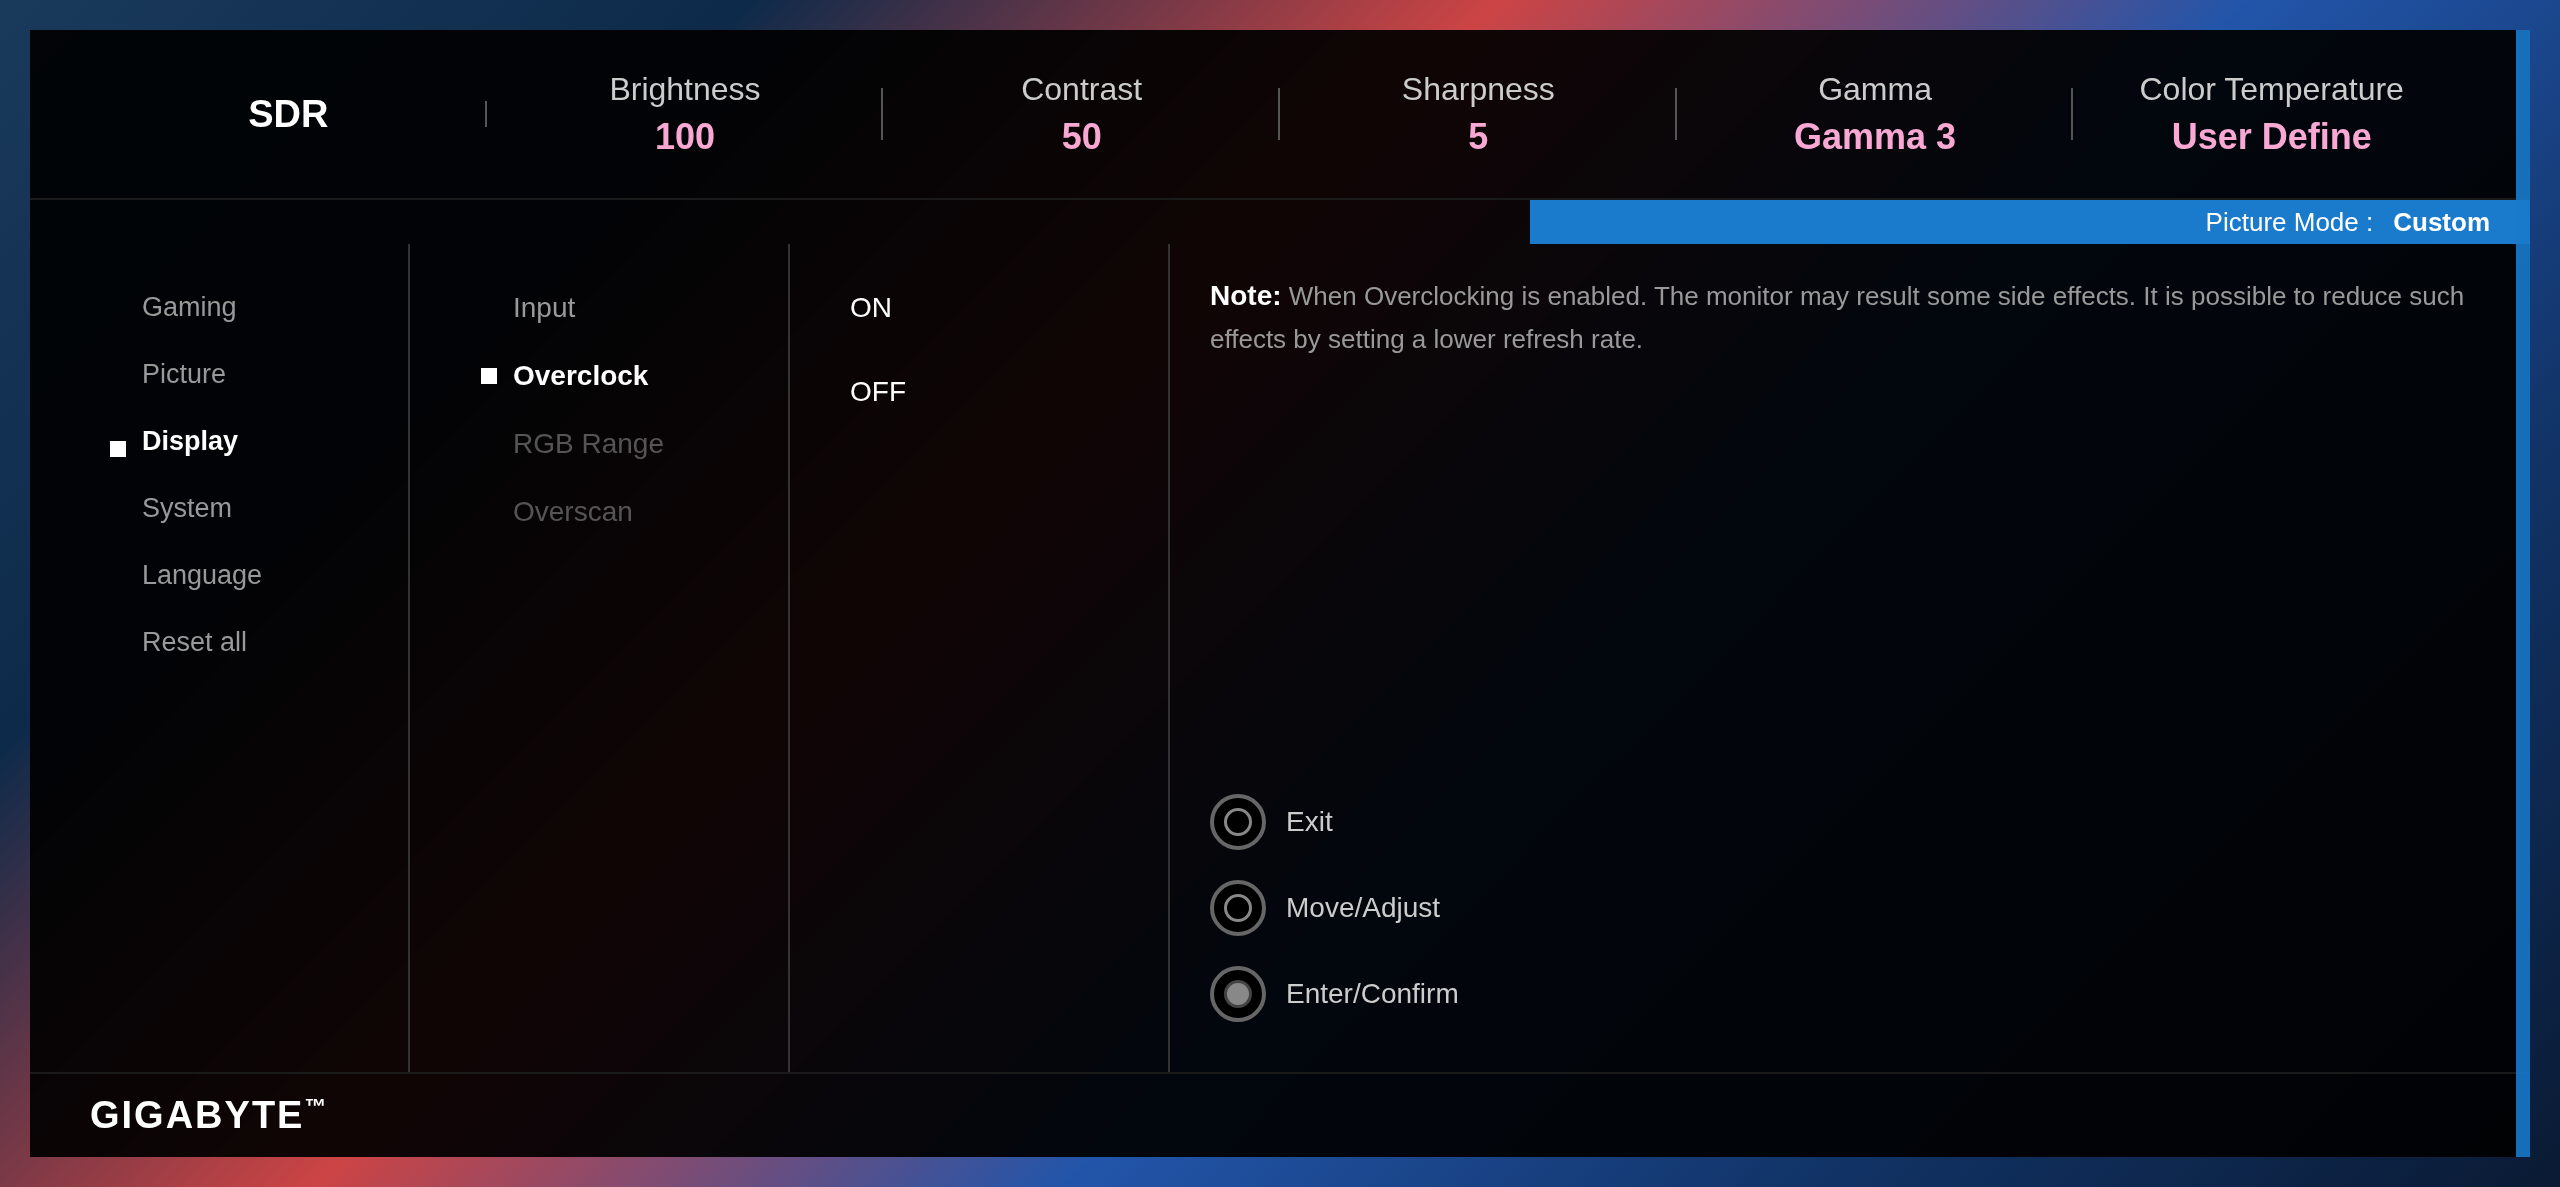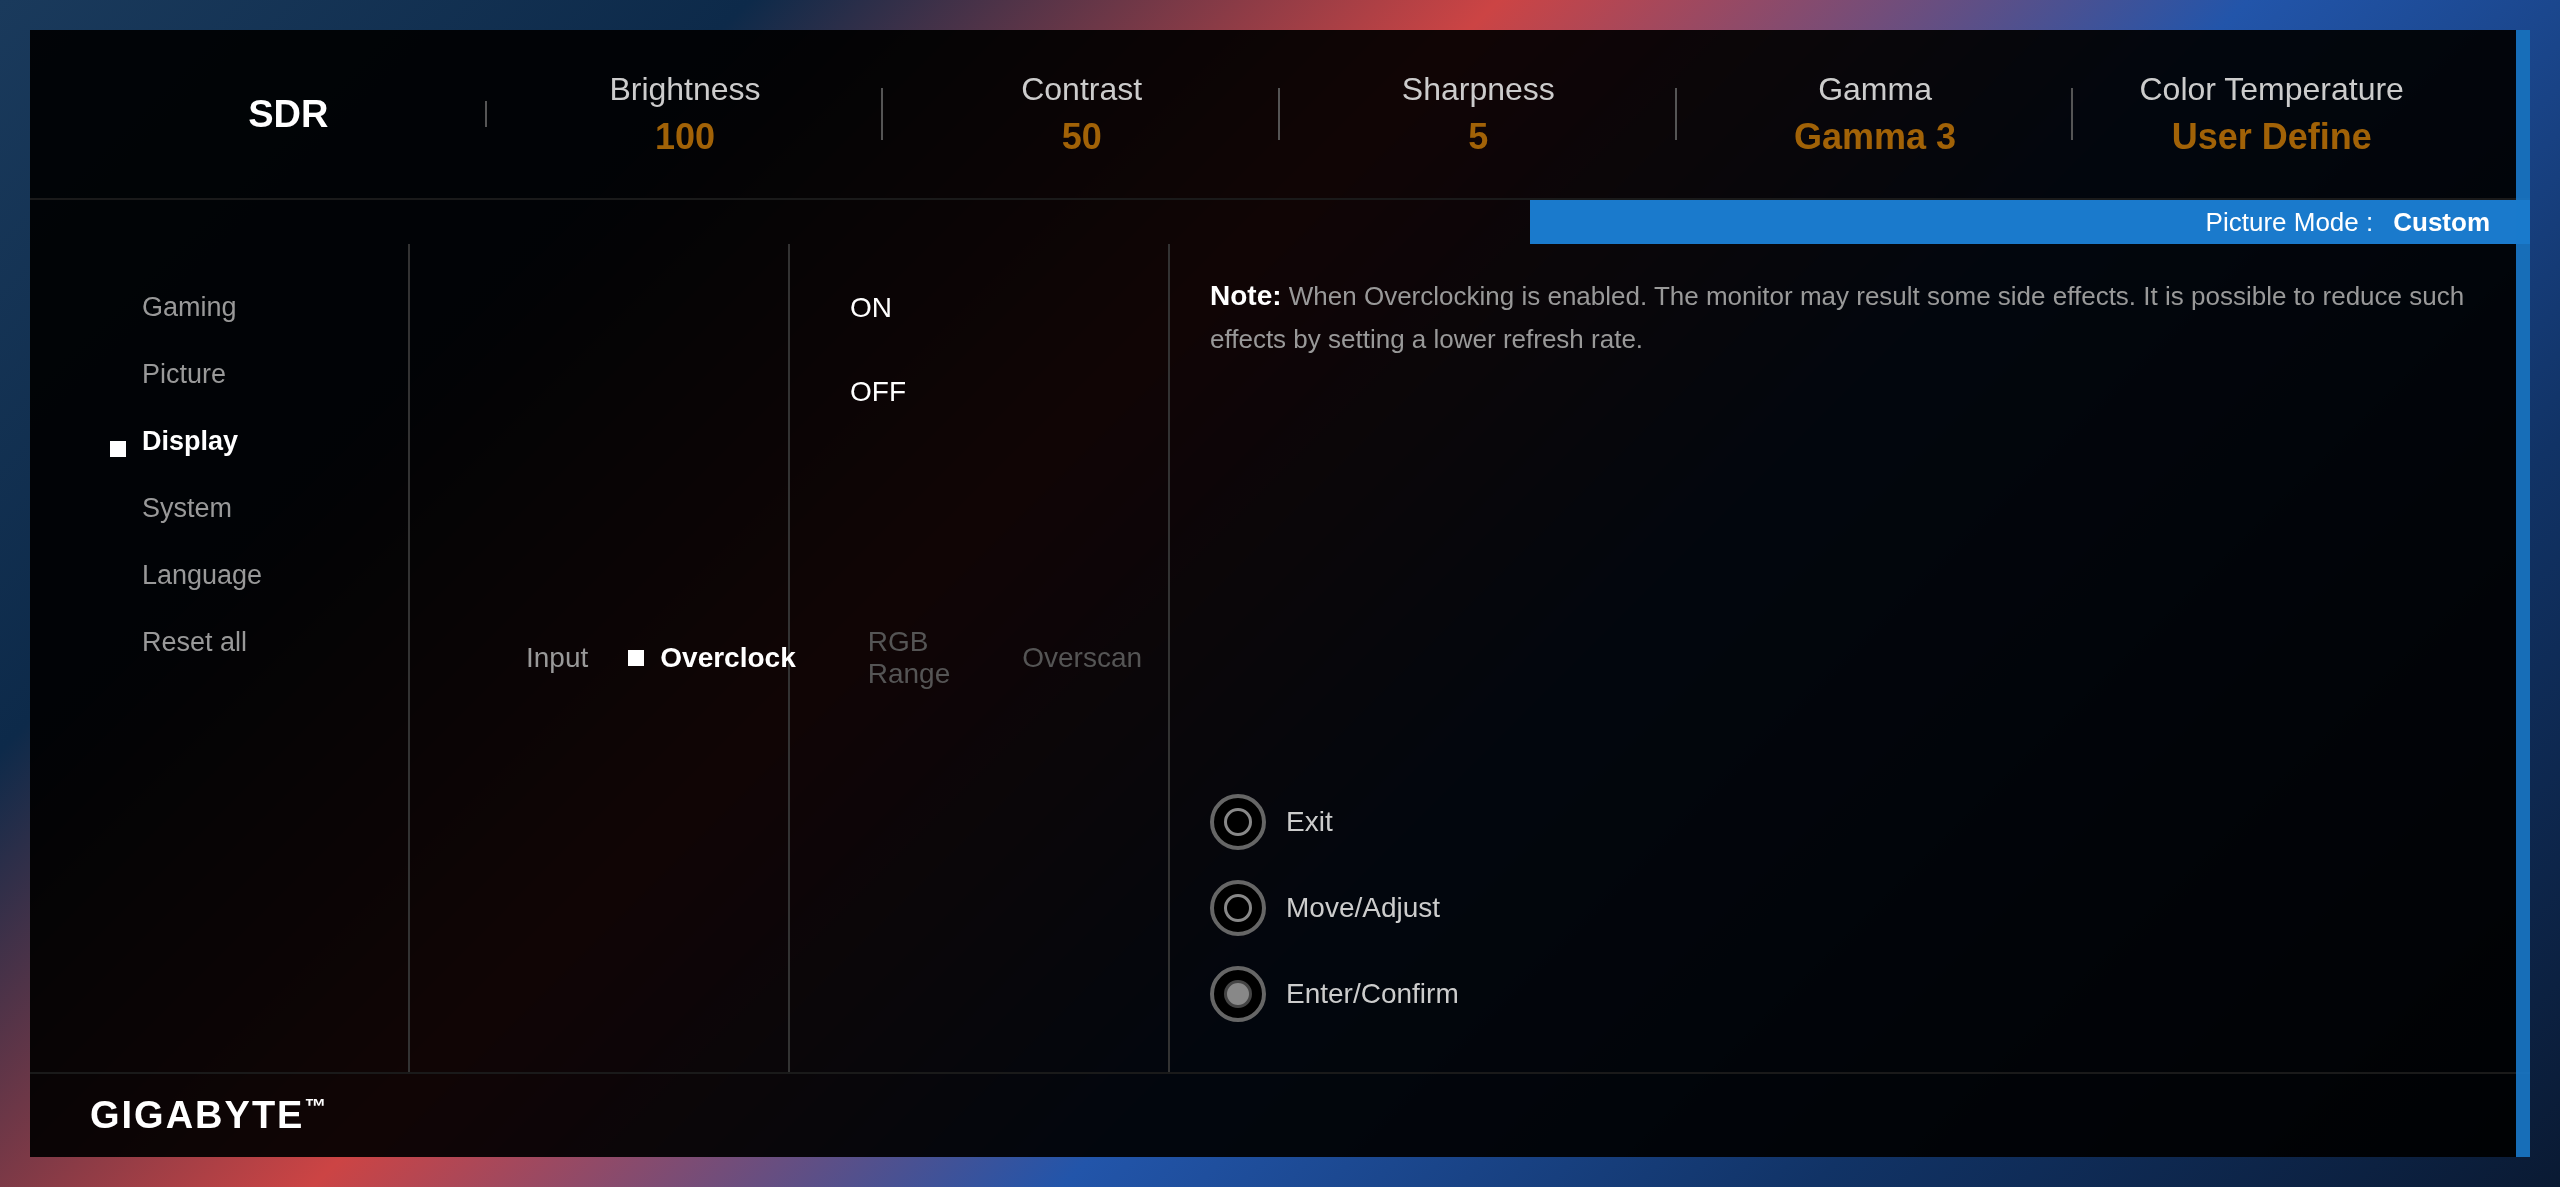--- a/index.html
+++ b/index.html
@@ -65,21 +65,21 @@
 
     .header-label {
       font-size: 32px;
       color: #ccc;
       font-weight: normal;
       text-align: center;
     }
 
     .header-value {
       font-size: 36px;
-      color: #a16207;
+      color: #f9a8d4;
       font-weight: bold;
       text-align: center;
       margin-top: 8px;
     }
 
     .header-item.sdr .header-label {
       font-size: 38px;
       color: #fff;
       font-weight: bold;
     }
@@ -149,24 +149,24 @@
       flex-shrink: 0;
     }
 
     .nav-item .bullet.hidden {
       background: transparent;
     }
 
     
     .submenu-col {
       width: 380px;
-      padding: 30px 0 30px 64px;
+      padding: 30px 0 30px 51px;
       border-right: 2px solid #333;
       display: flex;
-      flex-direction: row;
+      flex-direction: column;
       gap: 0;
     }
 
     .submenu-item {
       display: flex;
       align-items: center;
       padding: 18px 20px;
       font-size: 28px;
       color: #999;
       cursor: pointer;

